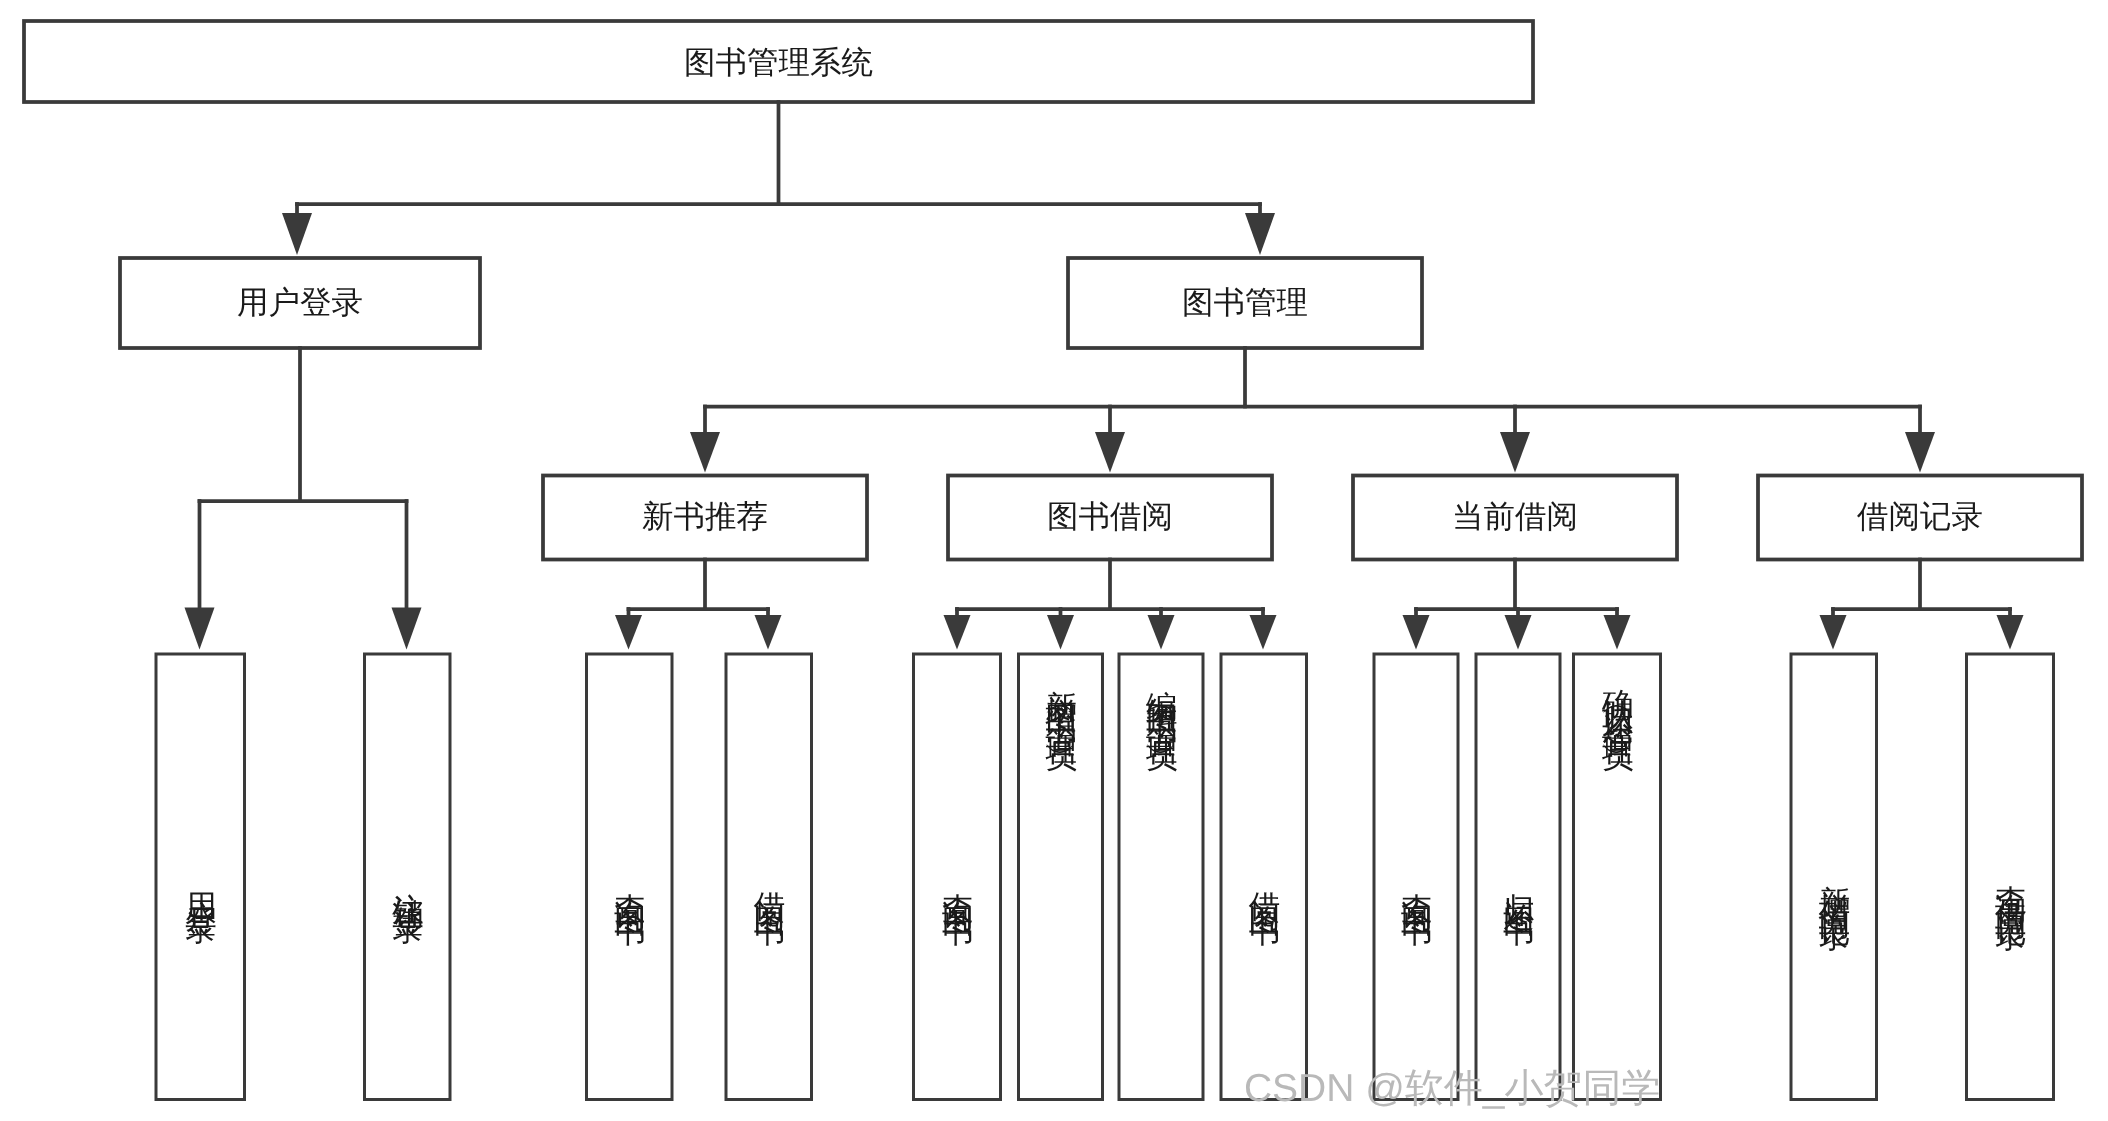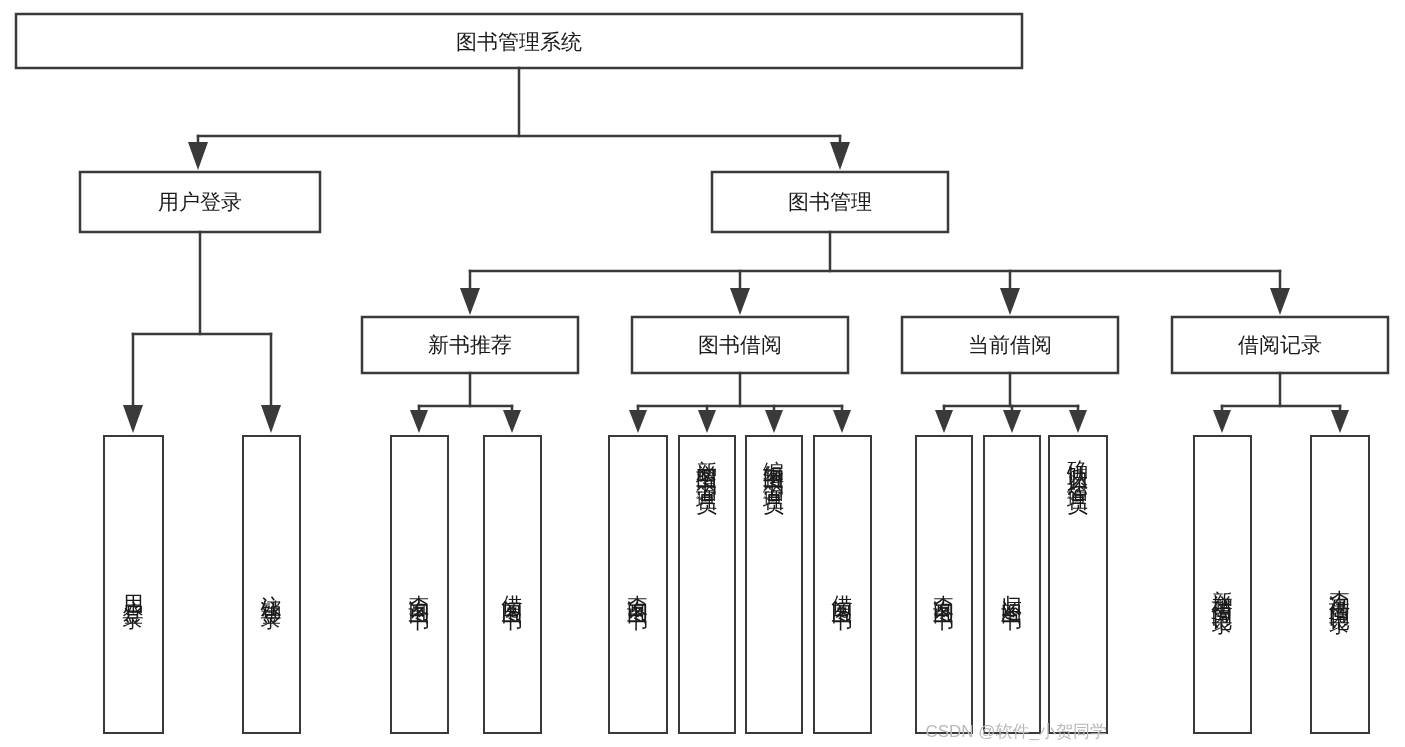--- a/index.html
+++ b/index.html
@@ -68,21 +68,21 @@
     letter-spacing: 5px;
     color: #1a1a1a;
     white-space: nowrap;
     padding-top: 6px;
   }
   .watermark {
     position: absolute;
     right: 12px;
     bottom: 4px;
     font-family: "Liberation Sans", "DejaVu Sans", sans-serif;
-    font-size: 17px;
+    font-size: 26px;
     color: #b9b9b9;
     white-space: nowrap;
     pointer-events: none;
   }
 </style>
 </head>
 <body>
 
 <div id="diagram-root">
 

